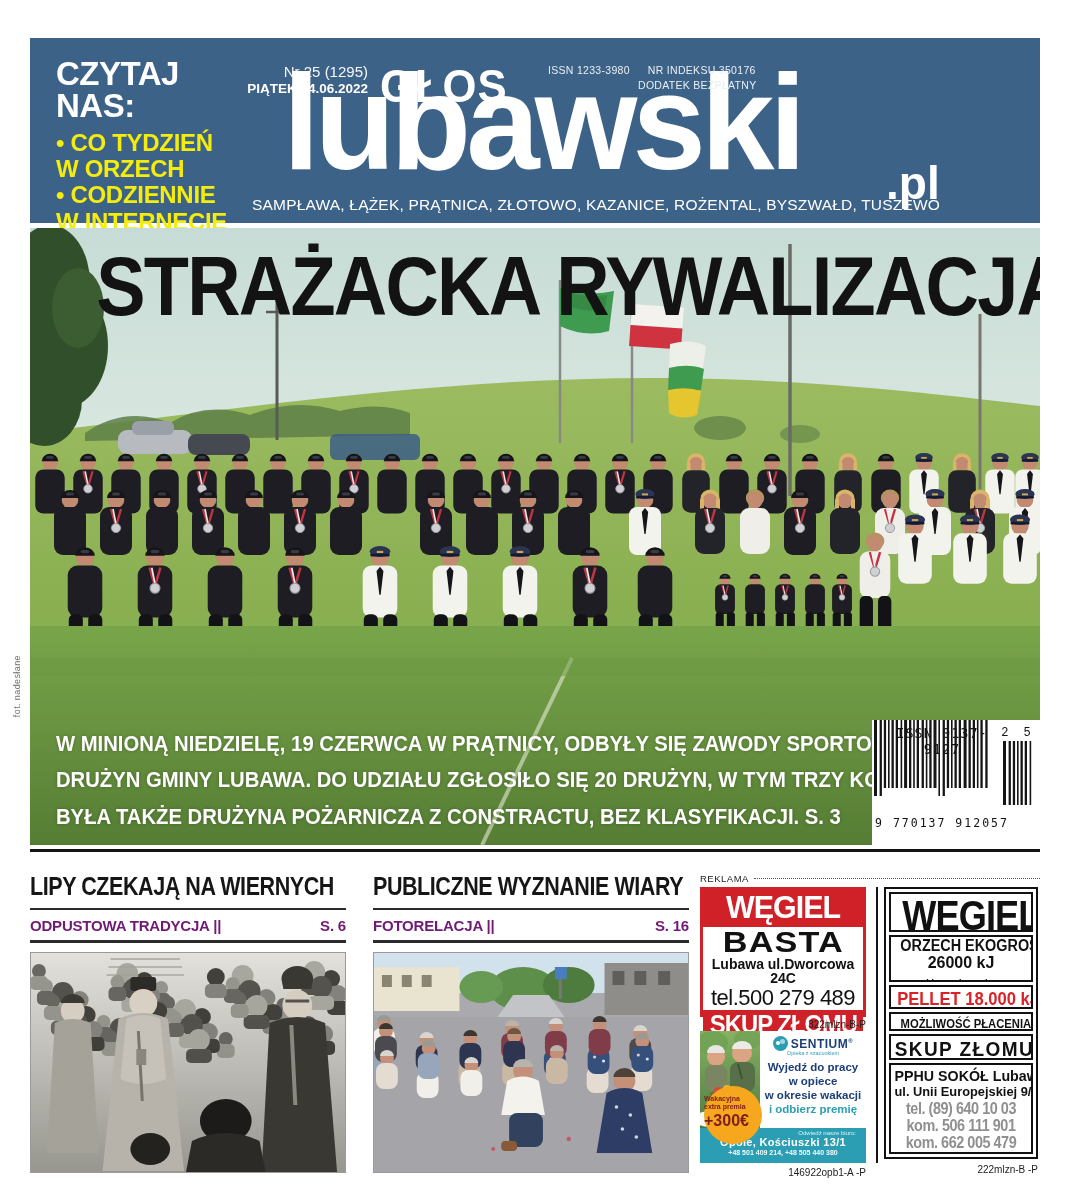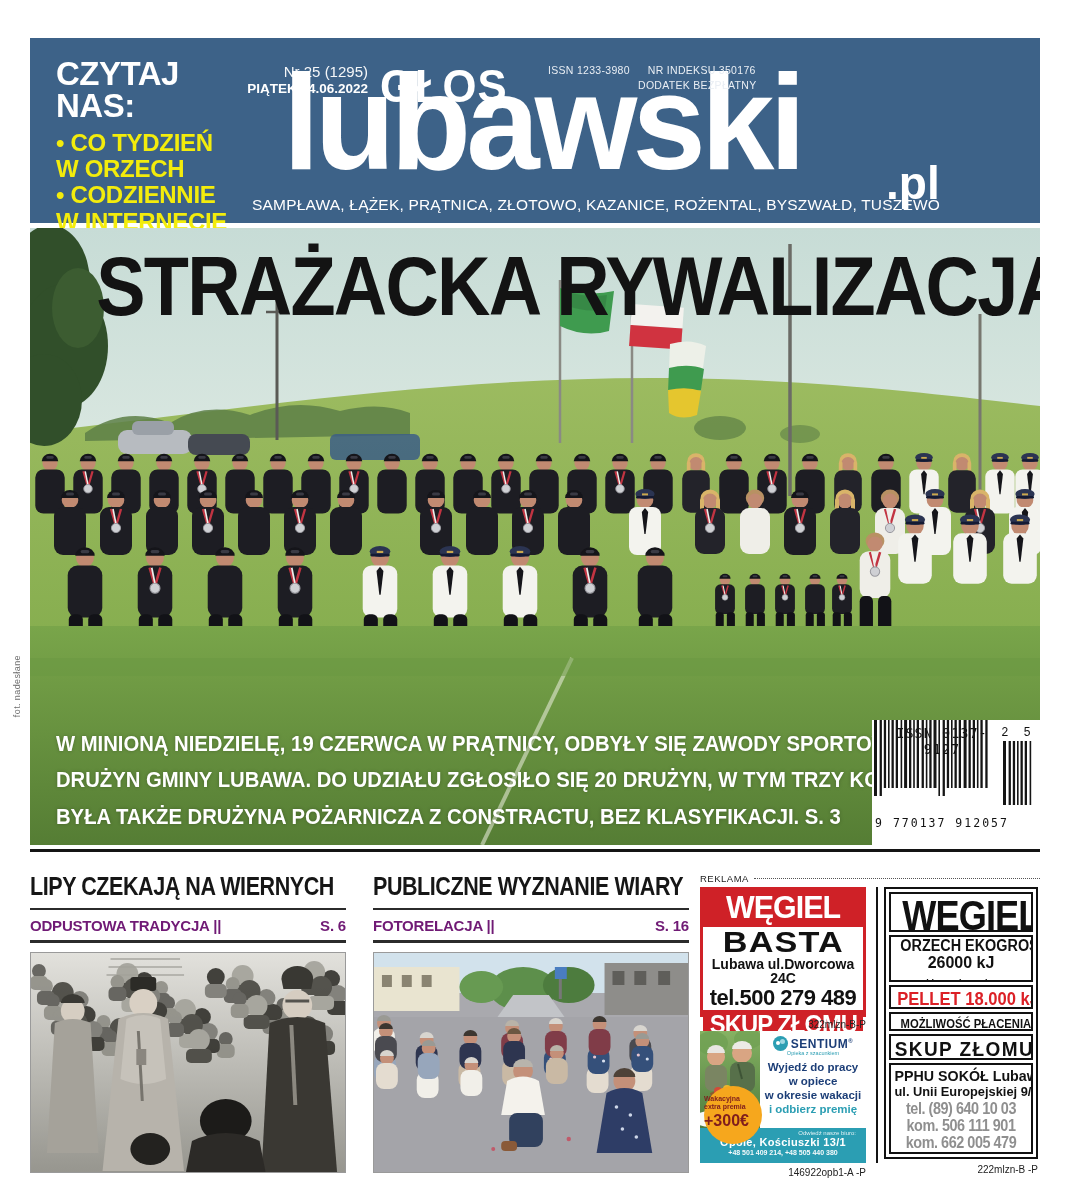--- a/index.html
+++ b/index.html
@@ -72,21 +72,21 @@
             border:3px solid #cf2127;background:#fff;display:flex;flex-direction:column;}
   .b-head,.b-foot{background:#cf2127;color:#fff;text-align:center;line-height:1.05;}
   .b-head span,.b-foot span{display:inline-block;font-weight:800;transform:scaleX(.95);}
   .b-head span{font-size:32px;letter-spacing:-1px;}
   .b-foot span{font-size:25px;letter-spacing:-1px;}
   .b-head{padding:1px 0 2px;} .b-foot{padding:1px 0 2px;}
   .b-mid{flex:1;text-align:center;color:#111;}
   .b-brand{font-size:29px;font-weight:700;letter-spacing:1px;transform:scaleX(1.18);transform-origin:50% 50%;
            display:inline-block;margin-top:1px;line-height:1;}
   .b-addr{font-size:14px;font-weight:700;margin-top:0;line-height:1.05;}
-  .b-tel{font-size:22px;font-weight:700;letter-spacing:-.5px;line-height:1.1;}
+  .b-tel{font-size:22px;font-weight:400;letter-spacing:-.5px;line-height:1.1;}
 
   .ad-sentium{position:absolute;left:700px;top:1031px;width:166px;height:132px;background:#fff;overflow:hidden;}
   .s-right{position:absolute;left:60px;top:0;right:0;text-align:center;}
   .s-logorow{display:flex;align-items:center;justify-content:center;gap:3px;margin-top:5px;}
   .s-icon{width:15px;height:15px;border-radius:50%;background:#2b9eb3;position:relative;flex:0 0 auto;}
   .s-icon i{position:absolute;left:3px;top:5px;width:4px;height:4px;border-radius:50%;background:#fff;}
   .s-icon b{position:absolute;left:7px;top:3px;width:5px;height:5px;border-radius:50%;background:#9fd8e2;}
   .s-name{font-size:12px;font-weight:700;color:#1c3e77;letter-spacing:.5px;}
   .s-name sup{font-size:6px;}
   .s-tag{font-size:5.5px;color:#2b9eb3;margin-top:-1px;}

